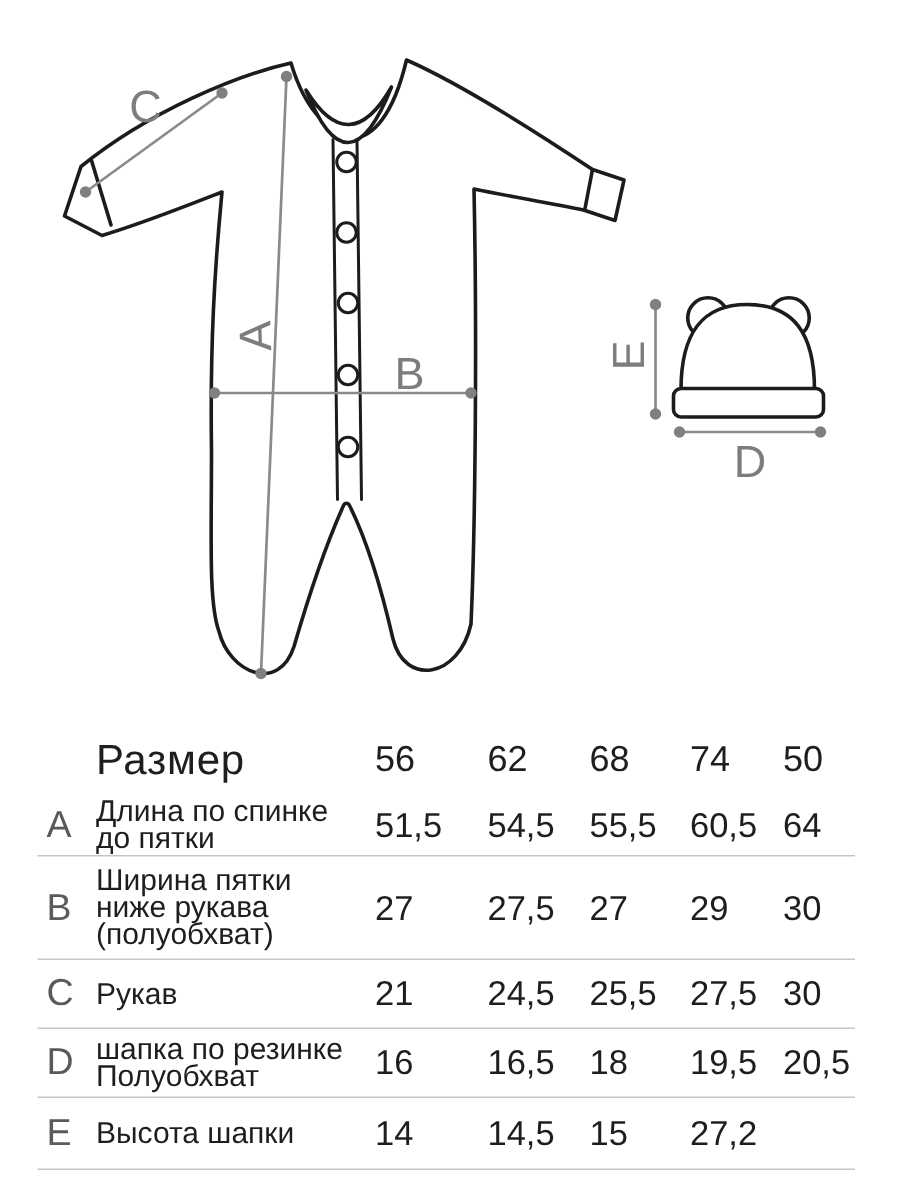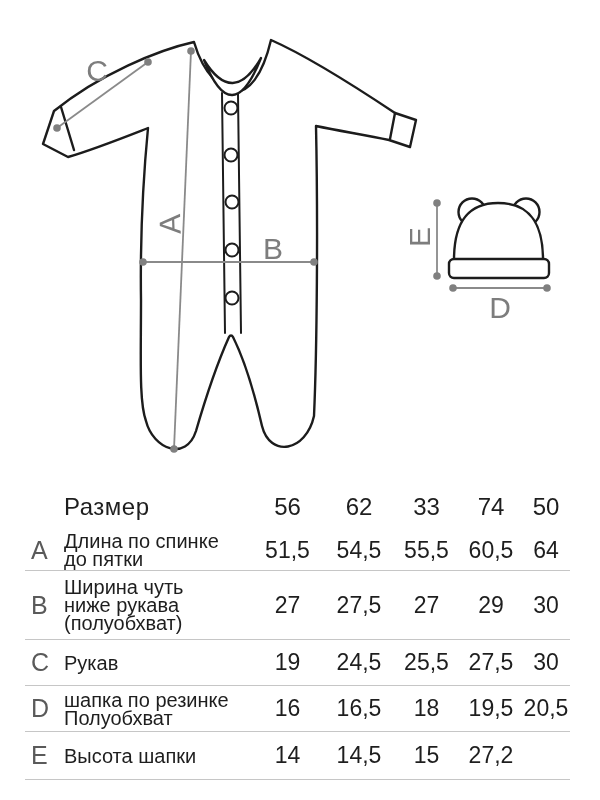--- a/index.html
+++ b/index.html
@@ -15,22 +15,22 @@
   .t-row.r-a{height:40px;}
   .t-row.r-b{height:68px;}
   .t-row.r-c{height:45px;}
   .t-row.r-d{height:45px;}
   .t-row.r-e{height:47px;}
   .t-row.data{border-bottom:1px solid #c6c6c6;}
   .cell{min-width:0;}
   .letter{font-size:25px;color:#5a5a5a;padding-left:6px;}
   .label{font-size:20px;line-height:18px;color:#1e1e1e;}
   .label span{display:block;}
-  .size-label{font-size:24px;letter-spacing:.5px;}
-  .val{font-size:23px;text-align:center;white-space:nowrap;}
+  .size-label{font-size:28px;letter-spacing:.5px;}
+  .val{font-size:23px;white-space:nowrap;}
   .hdr{font-size:24px;}
 </style>
 </head>
 <body>
 
 <div class="stage">
 
   <svg class="drawing" width="600" height="478" viewBox="0 0 600 478">
 
     <g fill="#ffffff" stroke="#1c1c1c" stroke-width="2.4" stroke-linejoin="round" stroke-linecap="round">
@@ -115,58 +115,58 @@
     </g>
   </svg>
 
   <div class="size-table">
 
     <div class="t-row header">
       <div class="cell letter"></div>
       <div class="cell label size-label">Размер</div>
       <div class="cell val hdr">56</div>
       <div class="cell val hdr">62</div>
-      <div class="cell val hdr">33</div>
+      <div class="cell val hdr">68</div>
       <div class="cell val hdr">74</div>
       <div class="cell val hdr">50</div>
     </div>
 
     <div class="t-row data r-a">
       <div class="cell letter">A</div>
       <div class="cell label">
         <span>Длина по спинке</span>
         <span>до пятки</span>
       </div>
       <div class="cell val">51,5</div>
       <div class="cell val">54,5</div>
       <div class="cell val">55,5</div>
       <div class="cell val">60,5</div>
       <div class="cell val">64</div>
     </div>
 
     <div class="t-row data r-b">
       <div class="cell letter">B</div>
       <div class="cell label">
-        <span>Ширина чуть</span>
+        <span>Ширина пятки</span>
         <span>ниже рукава</span>
         <span>(полуобхват)</span>
       </div>
       <div class="cell val">27</div>
       <div class="cell val">27,5</div>
       <div class="cell val">27</div>
       <div class="cell val">29</div>
       <div class="cell val">30</div>
     </div>
 
     <div class="t-row data r-c">
       <div class="cell letter">C</div>
       <div class="cell label">
         <span>Рукав</span>
       </div>
-      <div class="cell val">19</div>
+      <div class="cell val">21</div>
       <div class="cell val">24,5</div>
       <div class="cell val">25,5</div>
       <div class="cell val">27,5</div>
       <div class="cell val">30</div>
     </div>
 
     <div class="t-row data r-d">
       <div class="cell letter">D</div>
       <div class="cell label">
         <span>шапка по резинке</span>

